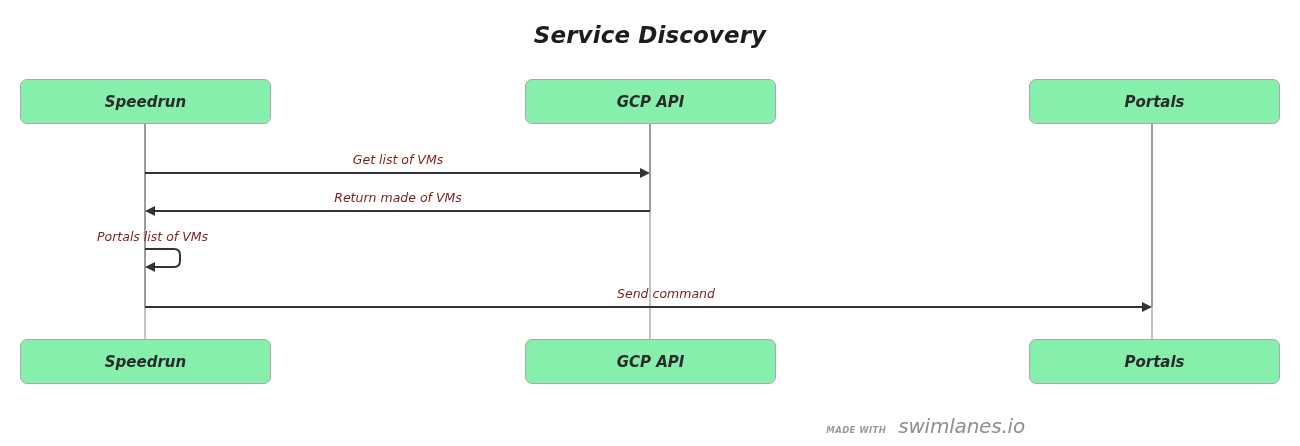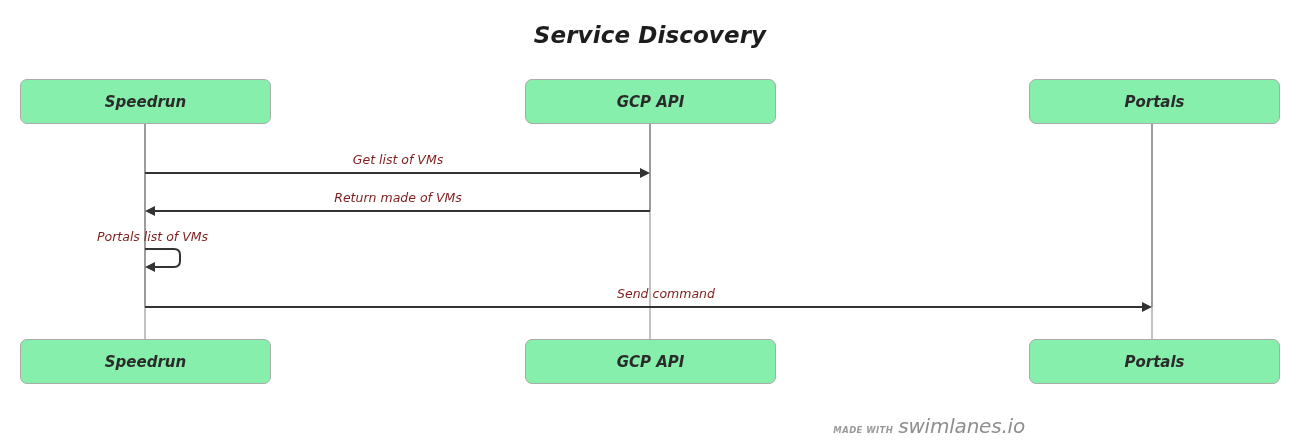--- a/index.html
+++ b/index.html
@@ -62,21 +62,21 @@
     left: 0;
     top: 0;
     z-index: 2;
   }
   .footer {
     position: absolute;
     right: 18px;
     bottom: 8px;
     display: flex;
     align-items: baseline;
-    gap: 5px;
+    gap: 12px;
   }
   .footer-made {
     font-size: 8.5px;
     font-weight: bold;
     letter-spacing: 0.4px;
     color: #9a9a9a;
     text-transform: uppercase;
   }
   .footer-brand {
     font-size: 20px;

